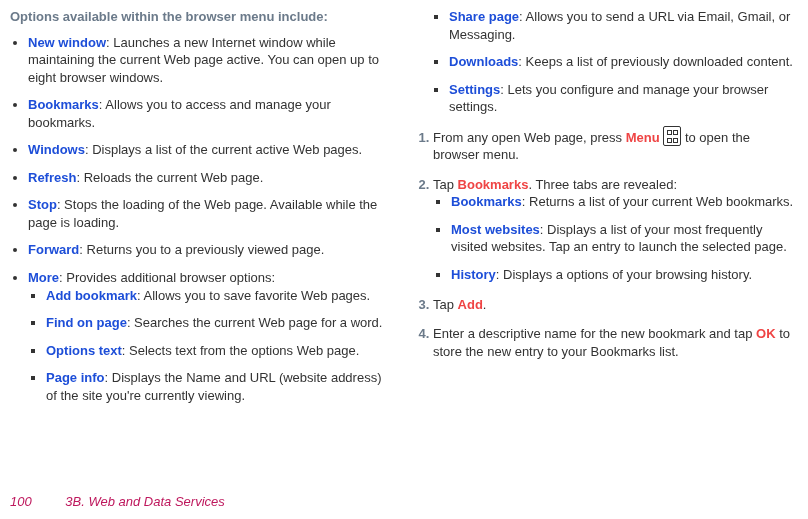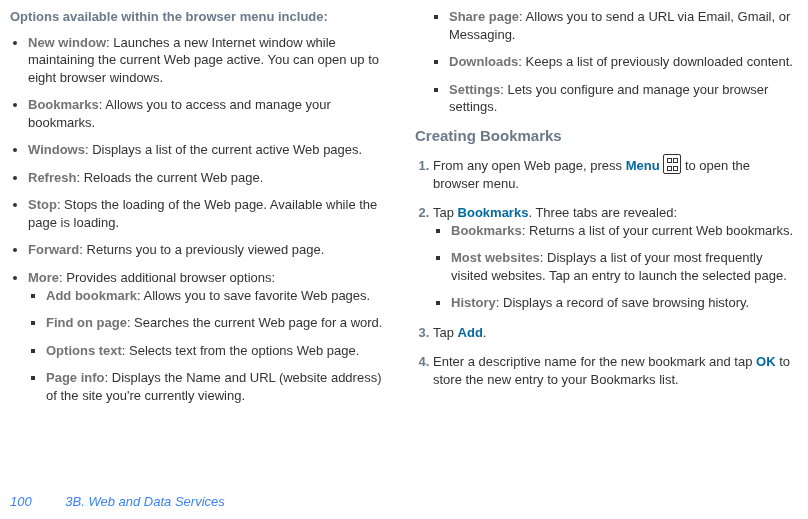--- a/index.html
+++ b/index.html
@@ -47,36 +47,36 @@
     margin-bottom: 10px;
   }
   ol.num > li {
     margin-bottom: 12px;
   }
   ol.num > li::marker {
     color: #6b7a8a;
     font-weight: 700;
   }
   .term {
-    color: #737373;
+    color: #1d4ed8;
     font-weight: 700;
   }
   .bold {
     font-weight: 700;
-    color: #0369a1;
+    color: #ef4444;
   }
   .nest {
     margin-top: 8px;
   }
   .footer {
     position: absolute;
     left: 10px;
     bottom: 8px;
     font-style: italic;
-    color: #3b82f6;
+    color: #be185d;
   }
   .footer .pageno {
     font-style: italic;
     margin-right: 30px;
   }
   .menu-icon {
     display: inline-block;
     vertical-align: -2px;
     border: 1px solid #333;
     border-radius: 2px;
@@ -114,32 +114,31 @@
     </ul>
   </div>
 
   <div class="col">
     <ul class="square" style="padding-left:34px;">
       <li><span class="term">Share page</span><span>: Allows you to send a URL via Email, Gmail, or Messaging.</span></li>
       <li><span class="term">Downloads</span><span>: Keeps a list of previously downloaded content.</span></li>
       <li><span class="term">Settings</span><span>: Lets you configure and manage your browser settings.</span></li>
     </ul>
 
-    <div class="subhead">Creating Bookmarks</div>
 
     <ol class="num">
       <li>
         <span>From any open Web page, press </span><span class="bold">Menu</span><span> </span><span class="menu-icon"><span></span><span></span><br><span></span><span></span></span><span> to open the browser menu.</span>
       </li>
       <li>
         <span>Tap </span><span class="bold">Bookmarks</span><span>. Three tabs are revealed:</span>
         <ul class="square nest">
           <li><span class="term">Bookmarks</span><span>: Returns a list of your current Web bookmarks.</span></li>
           <li><span class="term">Most websites</span><span>: Displays a list of your most frequently visited websites. Tap an entry to launch the selected page.</span></li>
-          <li><span class="term">History</span><span>: Displays a record of save browsing history.</span></li>
+          <li><span class="term">History</span><span>: Displays a options of your browsing history.</span></li>
         </ul>
       </li>
       <li>
         <span>Tap </span><span class="bold">Add</span><span>.</span>
       </li>
       <li>
         <span>Enter a descriptive name for the new bookmark and tap </span><span class="bold">OK</span><span> to store the new entry to your Bookmarks list.</span>
       </li>
     </ol>
   </div>

